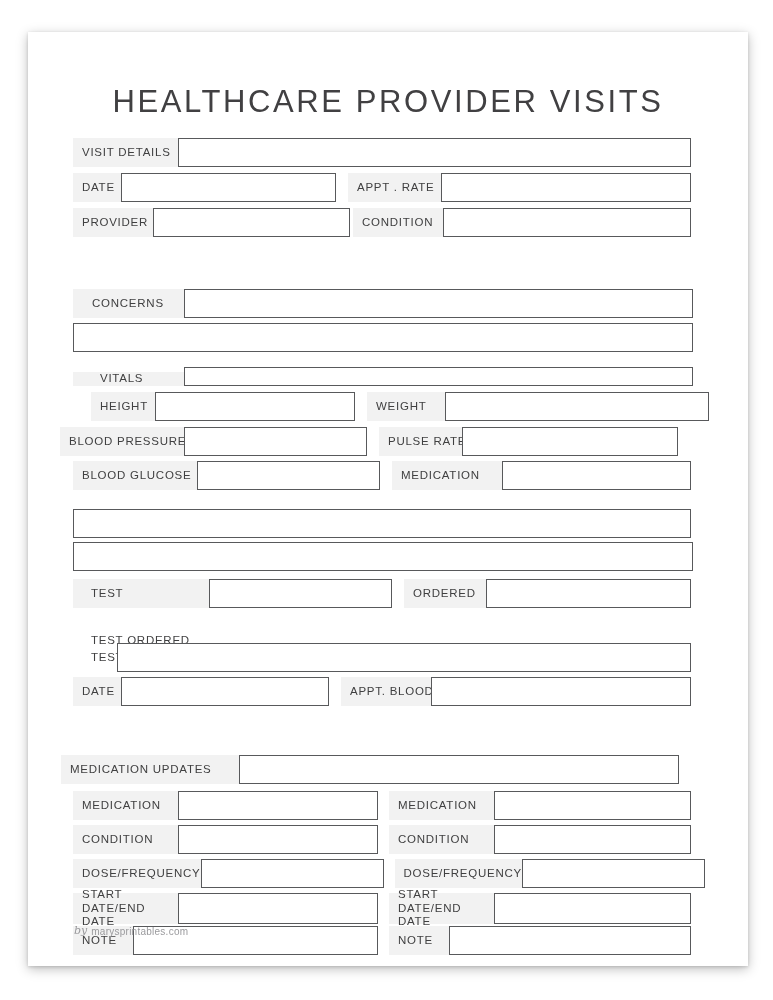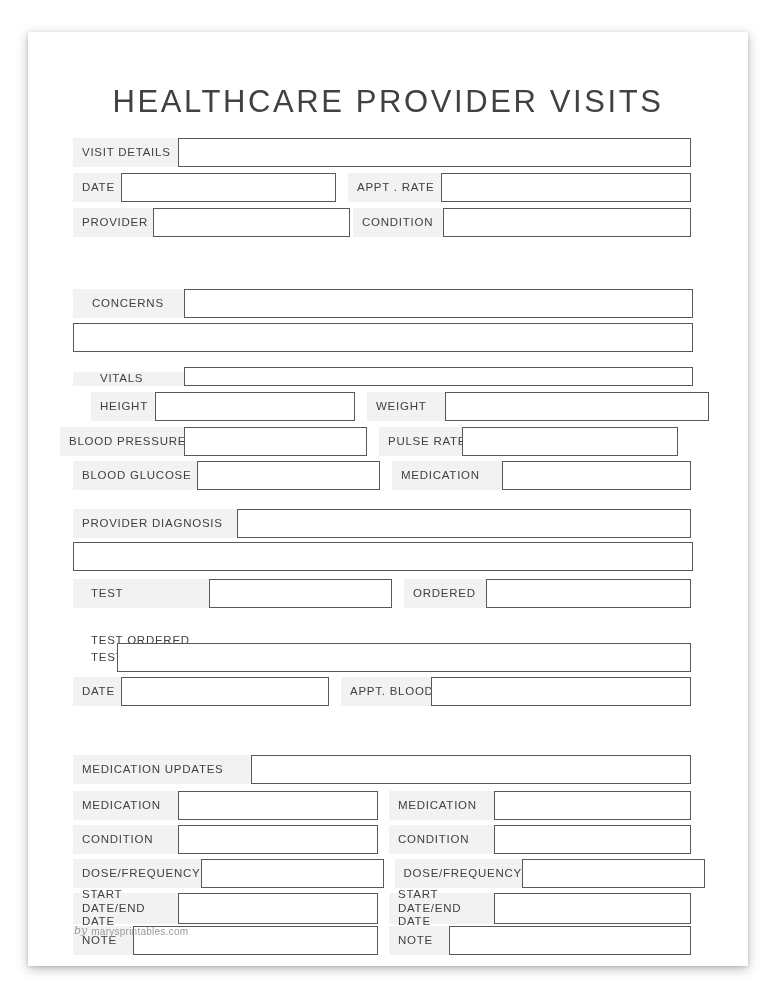--- a/index.html
+++ b/index.html
@@ -170,21 +170,20 @@
   </div>
 
   <div class="row" style="left:45px; top:429px; width:618px;">
     <div class="lbl" style="width:124px;">BLOOD GLUCOSE</div>
     <input class="fld" type="text" style="flex: 0 0 140px;">
     <div class="lbl" style="width:110px; margin-left:12px;">MEDICATION</div>
     <input class="fld" type="text" style="">
   </div>
 
   <div class="row" style="left:45px; top:477px; width:618px;">
-    <div class="lbl" style="width:164px;">PROVIDER DIAGNOSIS</div>
     <input class="fld" type="text" style="">
   </div>
   <input class="wide-box" type="text" style="left: 45px; top: 510px; width: 620px;">
 
   <div class="row" style="left:45px; top:547px; width:618px;">
     <div class="lbl" style="width:136px; padding-left:18px;">TEST</div>
     <input class="fld" type="text" style="flex: 0 0 140px;">
     <div class="lbl" style="width:82px; margin-left:12px;">ORDERED</div>
     <input class="fld" type="text" style="">
   </div>
@@ -197,21 +196,21 @@
   </div>
 
   <div class="row" style="left:45px; top:645px; width:618px;">
     <div class="lbl" style="width:48px;">DATE</div>
     <input class="fld" type="text" style="flex: 0 0 208px;">
     <div class="lbl" style="width:90px; margin-left:12px;">APPT. BLOOD</div>
     <input class="fld" type="text" style="">
   </div>
 
 
-  <div class="row" style="left:45px; top:723px; width:618px;justify-content:center;">
+  <div class="row" style="left:33px; top:723px; width:618px;justify-content:center;">
     <div class="lbl" style="width:178px;">MEDICATION UPDATES</div>
     <input class="fld" type="text" style="">
   </div>
 
   <div class="row" style="left:45px; top:759px; width:618px;">
     <div class="lbl" style="width:105px;">MEDICATION</div>
     <input class="fld" type="text" style="flex: 0 0 200px;">
     <div class="lbl" style="width:105px; margin-left:11px;">MEDICATION</div>
     <input class="fld" type="text" style="">
   </div>

